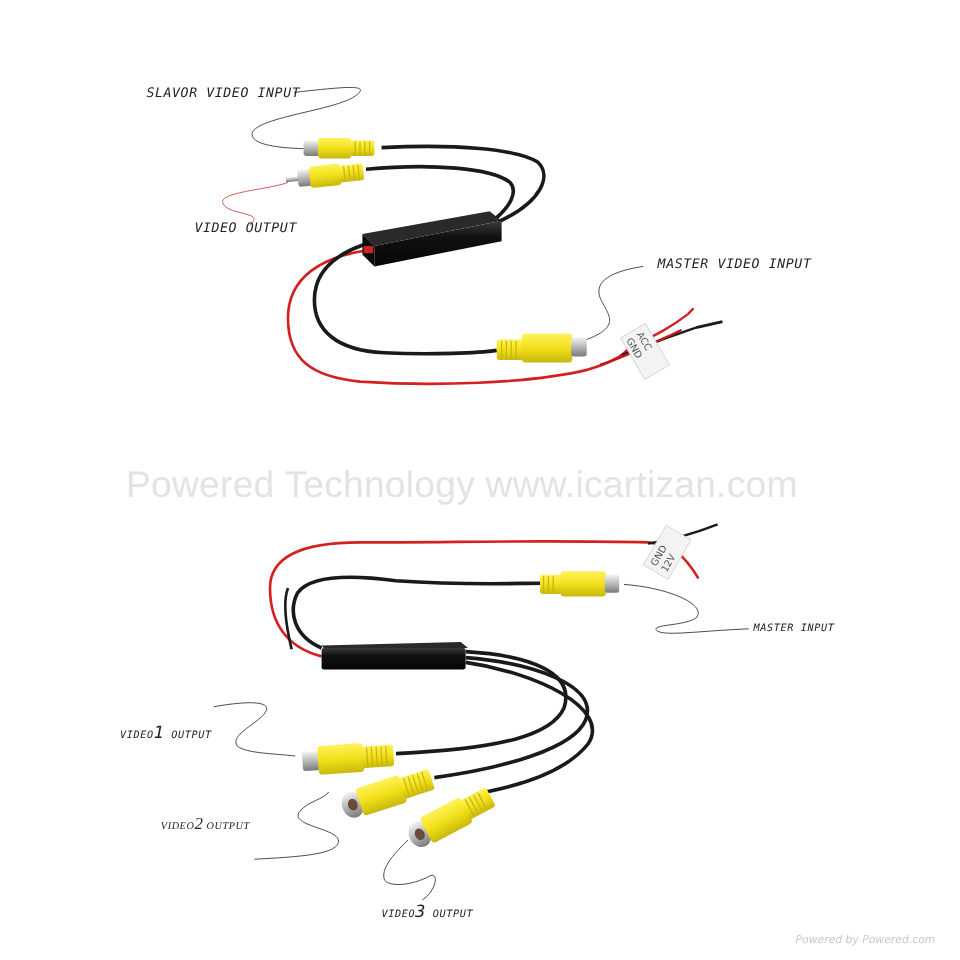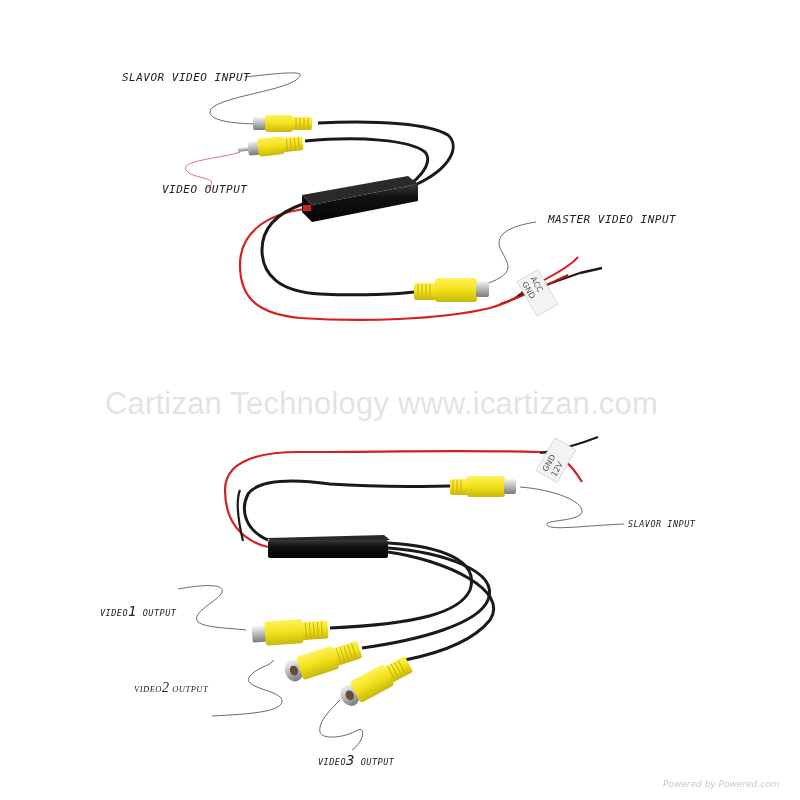--- a/index.html
+++ b/index.html
@@ -179,23 +179,23 @@
             <line x1="404" y1="676" x2="404" y2="692"></line>
         </g>
       </g>
     </g>
   </svg>
 
   <div class="label big" style="left:122px;top:71px;">SLAVOR VIDEO INPUT</div>
   <div class="label big" style="left:162px;top:183px;">VIDEO OUTPUT</div>
   <div class="label big" style="left:548px;top:213px;">MASTER VIDEO INPUT</div>
 
-  <div class="watermark">Cartizan Technology  www.icartizan.com</div>
-
-  <div class="label small" style="left:628px;top:519px;">SLAVOR INPUT</div>
+  <div class="watermark">Powered Technology  www.icartizan.com</div>
+
+  <div class="label small" style="left:628px;top:519px;">MASTER INPUT</div>
 
   <div class="label small" style="left:100px;top:583px;margin-top:20px;">
     <span>VIDEO</span><span class="num">1</span>&nbsp;<span>OUTPUT</span>
   </div>
   <div class="label small" style="left:134px;top:680px;font-family:Liberation Serif, serif;">
     <span>VIDEO</span><span class="num">2</span>&nbsp;<span>OUTPUT</span>
   </div>
   <div class="label small" style="left:318px;top:752px;">
     <span>VIDEO</span><span class="num">3</span>&nbsp;<span>OUTPUT</span>
   </div>

